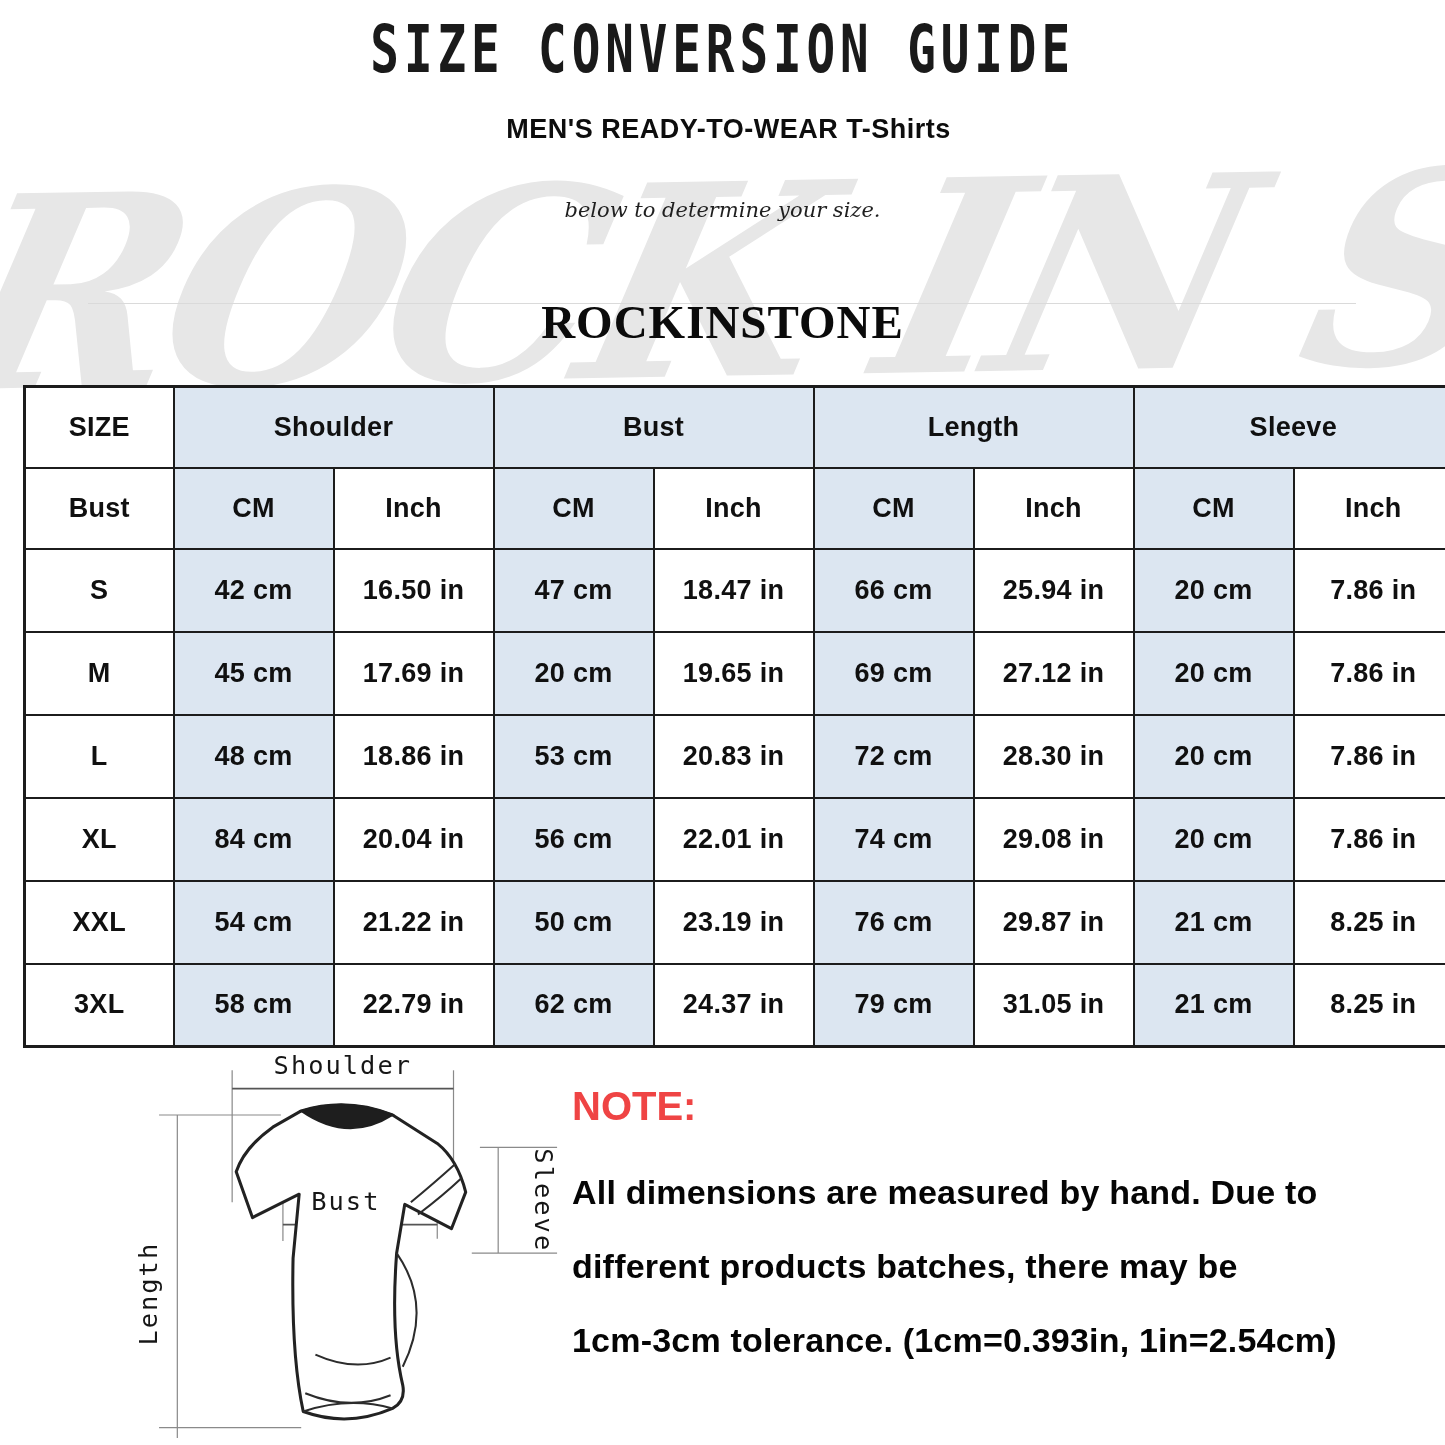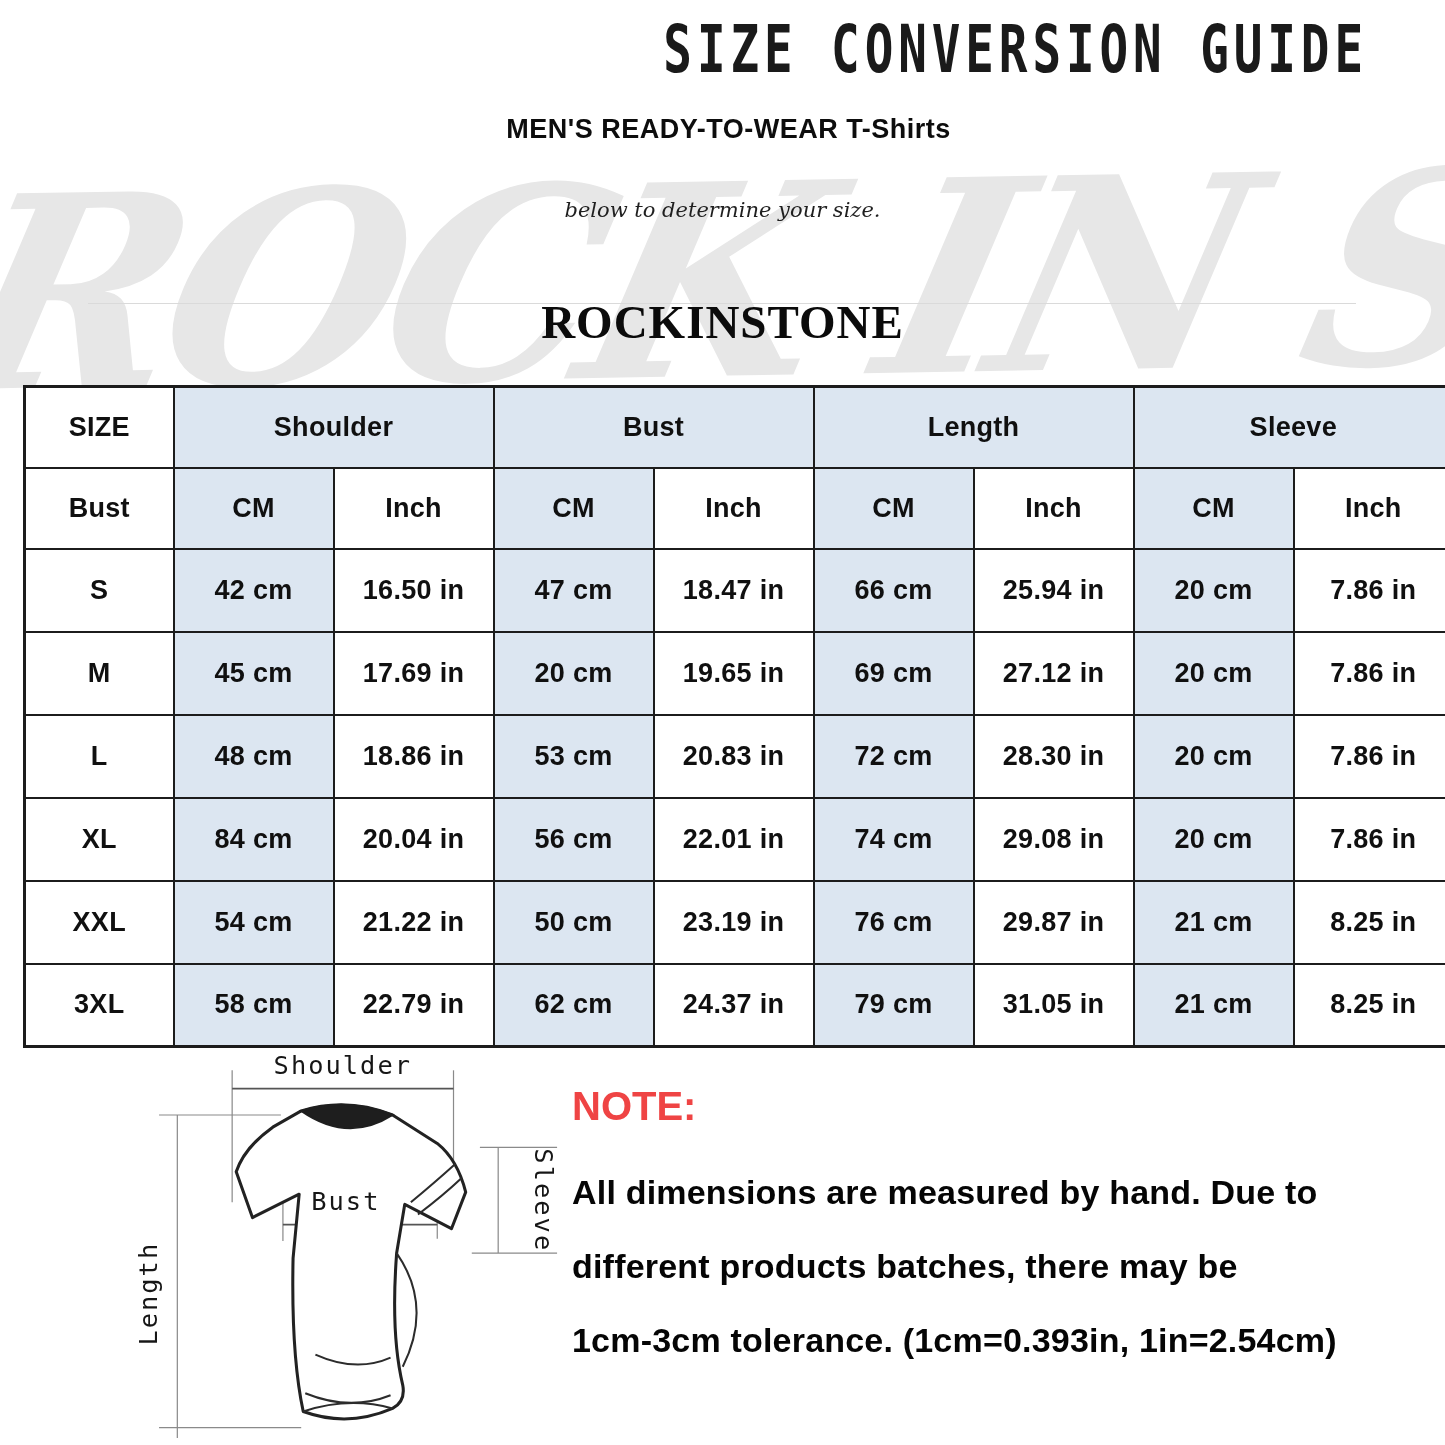--- a/index.html
+++ b/index.html
@@ -25,21 +25,21 @@
     font-style:italic;font-weight:bold;
     font-size:268px;line-height:1;
     letter-spacing:-14px;
     color:var(--watermark_gray);
     transform:skewX(-14deg) rotate(-1deg);
     white-space:nowrap;
     z-index:0;
     user-select:none;
   }
   
-  .title{position:absolute;top:12px;left:0;width:100%;text-align:right;}
+  .title{position:absolute;top:12px;left:0;width:100%;text-align:center;}
   .title-text{
     display:inline-block;
     font-family:"DejaVu Sans Mono",monospace;
     font-size:58px;font-weight:600;
     letter-spacing:6px;
     transform:scale(0.82,1.12);
     transform-origin:center top;
     color:#1a1a1a;
   }
   .subtitle{

